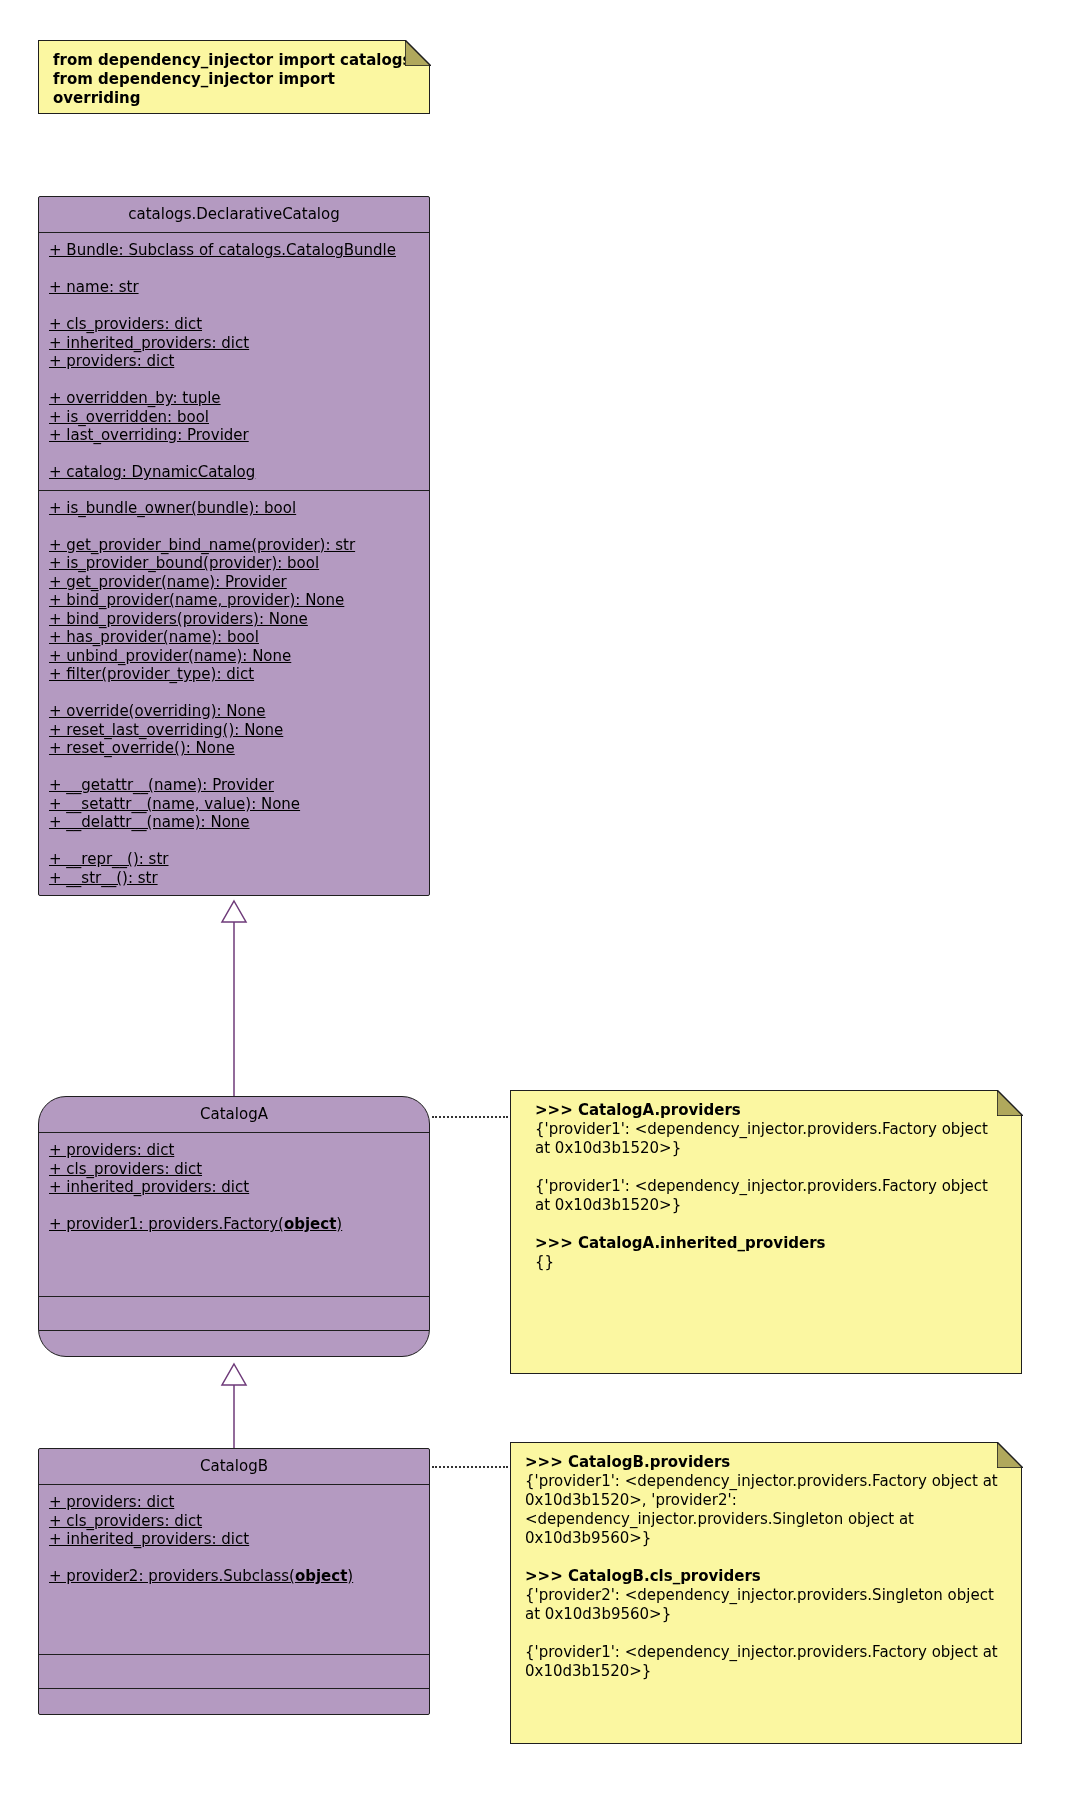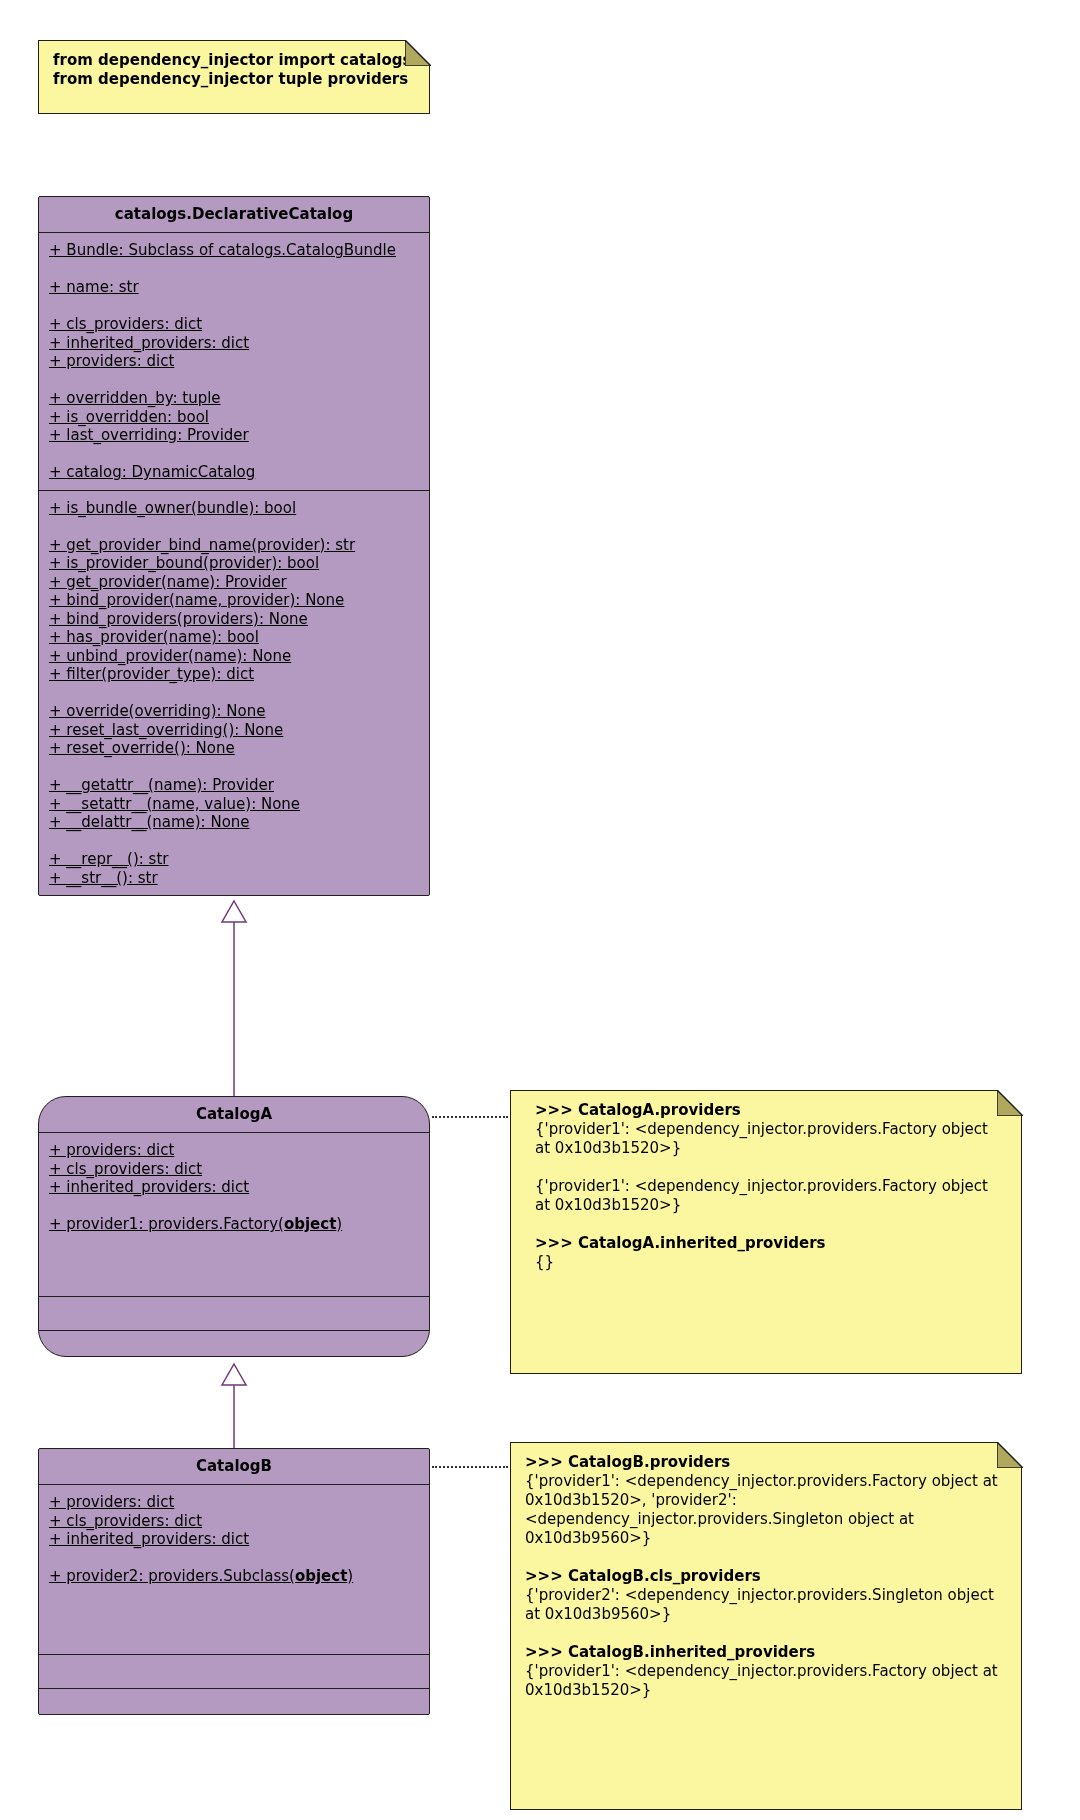--- a/index.html
+++ b/index.html
@@ -27,21 +27,21 @@
   
   .uml-class {
     position: absolute;
     background: var(--class-fill);
     border: 1.5px solid var(--border);
     border-radius: 2px;
     width: 392px;
   }
   .uml-class > div + div { border-top: 1.5px solid var(--border); }
   .class-title {
-    font-weight: bold;
+    font-weight: normal;
     font-size: 15px;
     text-align: center;
     padding: 8px 6px;
     line-height: 19px;
   }
   .compartment {
     padding: 8px 10px;
     font-size: 15px;
   }
   .line {
@@ -75,21 +75,21 @@
     top: -1.5px;
     right: -1.5px;
     width: 26px;
     height: 26px;
   }
   .fold-cut { fill: #ffffff; }
   .fold-flap { fill: var(--note-fold); stroke: var(--border); stroke-width: 1.5; }
 
   #note-imports { left: 38px; top: 40px; width: 392px; height: 74px; }
   #note-a { left: 510px; top: 1090px; width: 512px; height: 284px; padding-left: 24px; }
-  #note-b { left: 510px; top: 1442px; width: 512px; height: 368px; }
+  #note-b { left: 510px; top: 1442px; width: 512px; height: 302px; }
 
   
   .inh-arrow { position: absolute; }
   .inh-tri  { fill: #ffffff; stroke: var(--arrow); stroke-width: 1.5; }
   .inh-line { stroke: var(--arrow); stroke-width: 1.5; }
   #arrow-a { left: 220px; top: 899px; }
   #arrow-b { left: 220px; top: 1362px; }
 
   
   .connector {
@@ -101,21 +101,21 @@
   #connector-b { left: 432px; top: 1466px; width: 76px; }
 </style>
 </head>
 <body>
 
 <div class="canvas">
 
   <div class="note" id="note-imports">
     <div class="note-body">
         <div class="line"><span class="b">from dependency_injector import catalogs</span></div>
-        <div class="line"><span class="b">from dependency_injector tuple providers</span></div>
+        <div class="line"><span class="b">from dependency_injector import overriding</span></div>
       </div>
     <svg class="note-fold" viewBox="0 0 26 26">
       <path class="fold-cut" d="M0 0 H26 V26 Z"></path>
       <path class="fold-flap" d="M0 0 L26 26 L0 26 Z"></path>
     </svg>
   </div>
 
   <div class="uml-class" id="class-declarative">
     <div class="class-title">catalogs.DeclarativeCatalog</div>
     <div class="compartment members attrs">
@@ -214,21 +214,20 @@
   </div>
 
   <div class="note" id="note-b">
     <div class="note-body">
         <div class="line"><span class="b">&gt;&gt;&gt; CatalogB.providers</span></div>
         <div class="line"><span>{'provider1': &lt;dependency_injector.providers.Factory object at 0x10d3b1520&gt;, 'provider2': &lt;dependency_injector.providers.Singleton object at 0x10d3b9560&gt;}</span></div>
         <div class="line blank"></div>
         <div class="line"><span class="b">&gt;&gt;&gt; CatalogB.cls_providers</span></div>
         <div class="line"><span>{'provider2': &lt;dependency_injector.providers.Singleton object at 0x10d3b9560&gt;}</span></div>
         <div class="line blank"></div>
-        <div class="line"><span class="b">&gt;&gt;&gt; CatalogB.inherited_providers</span></div>
         <div class="line"><span>{'provider1': &lt;dependency_injector.providers.Factory object at 0x10d3b1520&gt;}</span></div>
       </div>
     <svg class="note-fold" viewBox="0 0 26 26">
       <path class="fold-cut" d="M0 0 H26 V26 Z"></path>
       <path class="fold-flap" d="M0 0 L26 26 L0 26 Z"></path>
     </svg>
   </div>
 
 </div>
 

